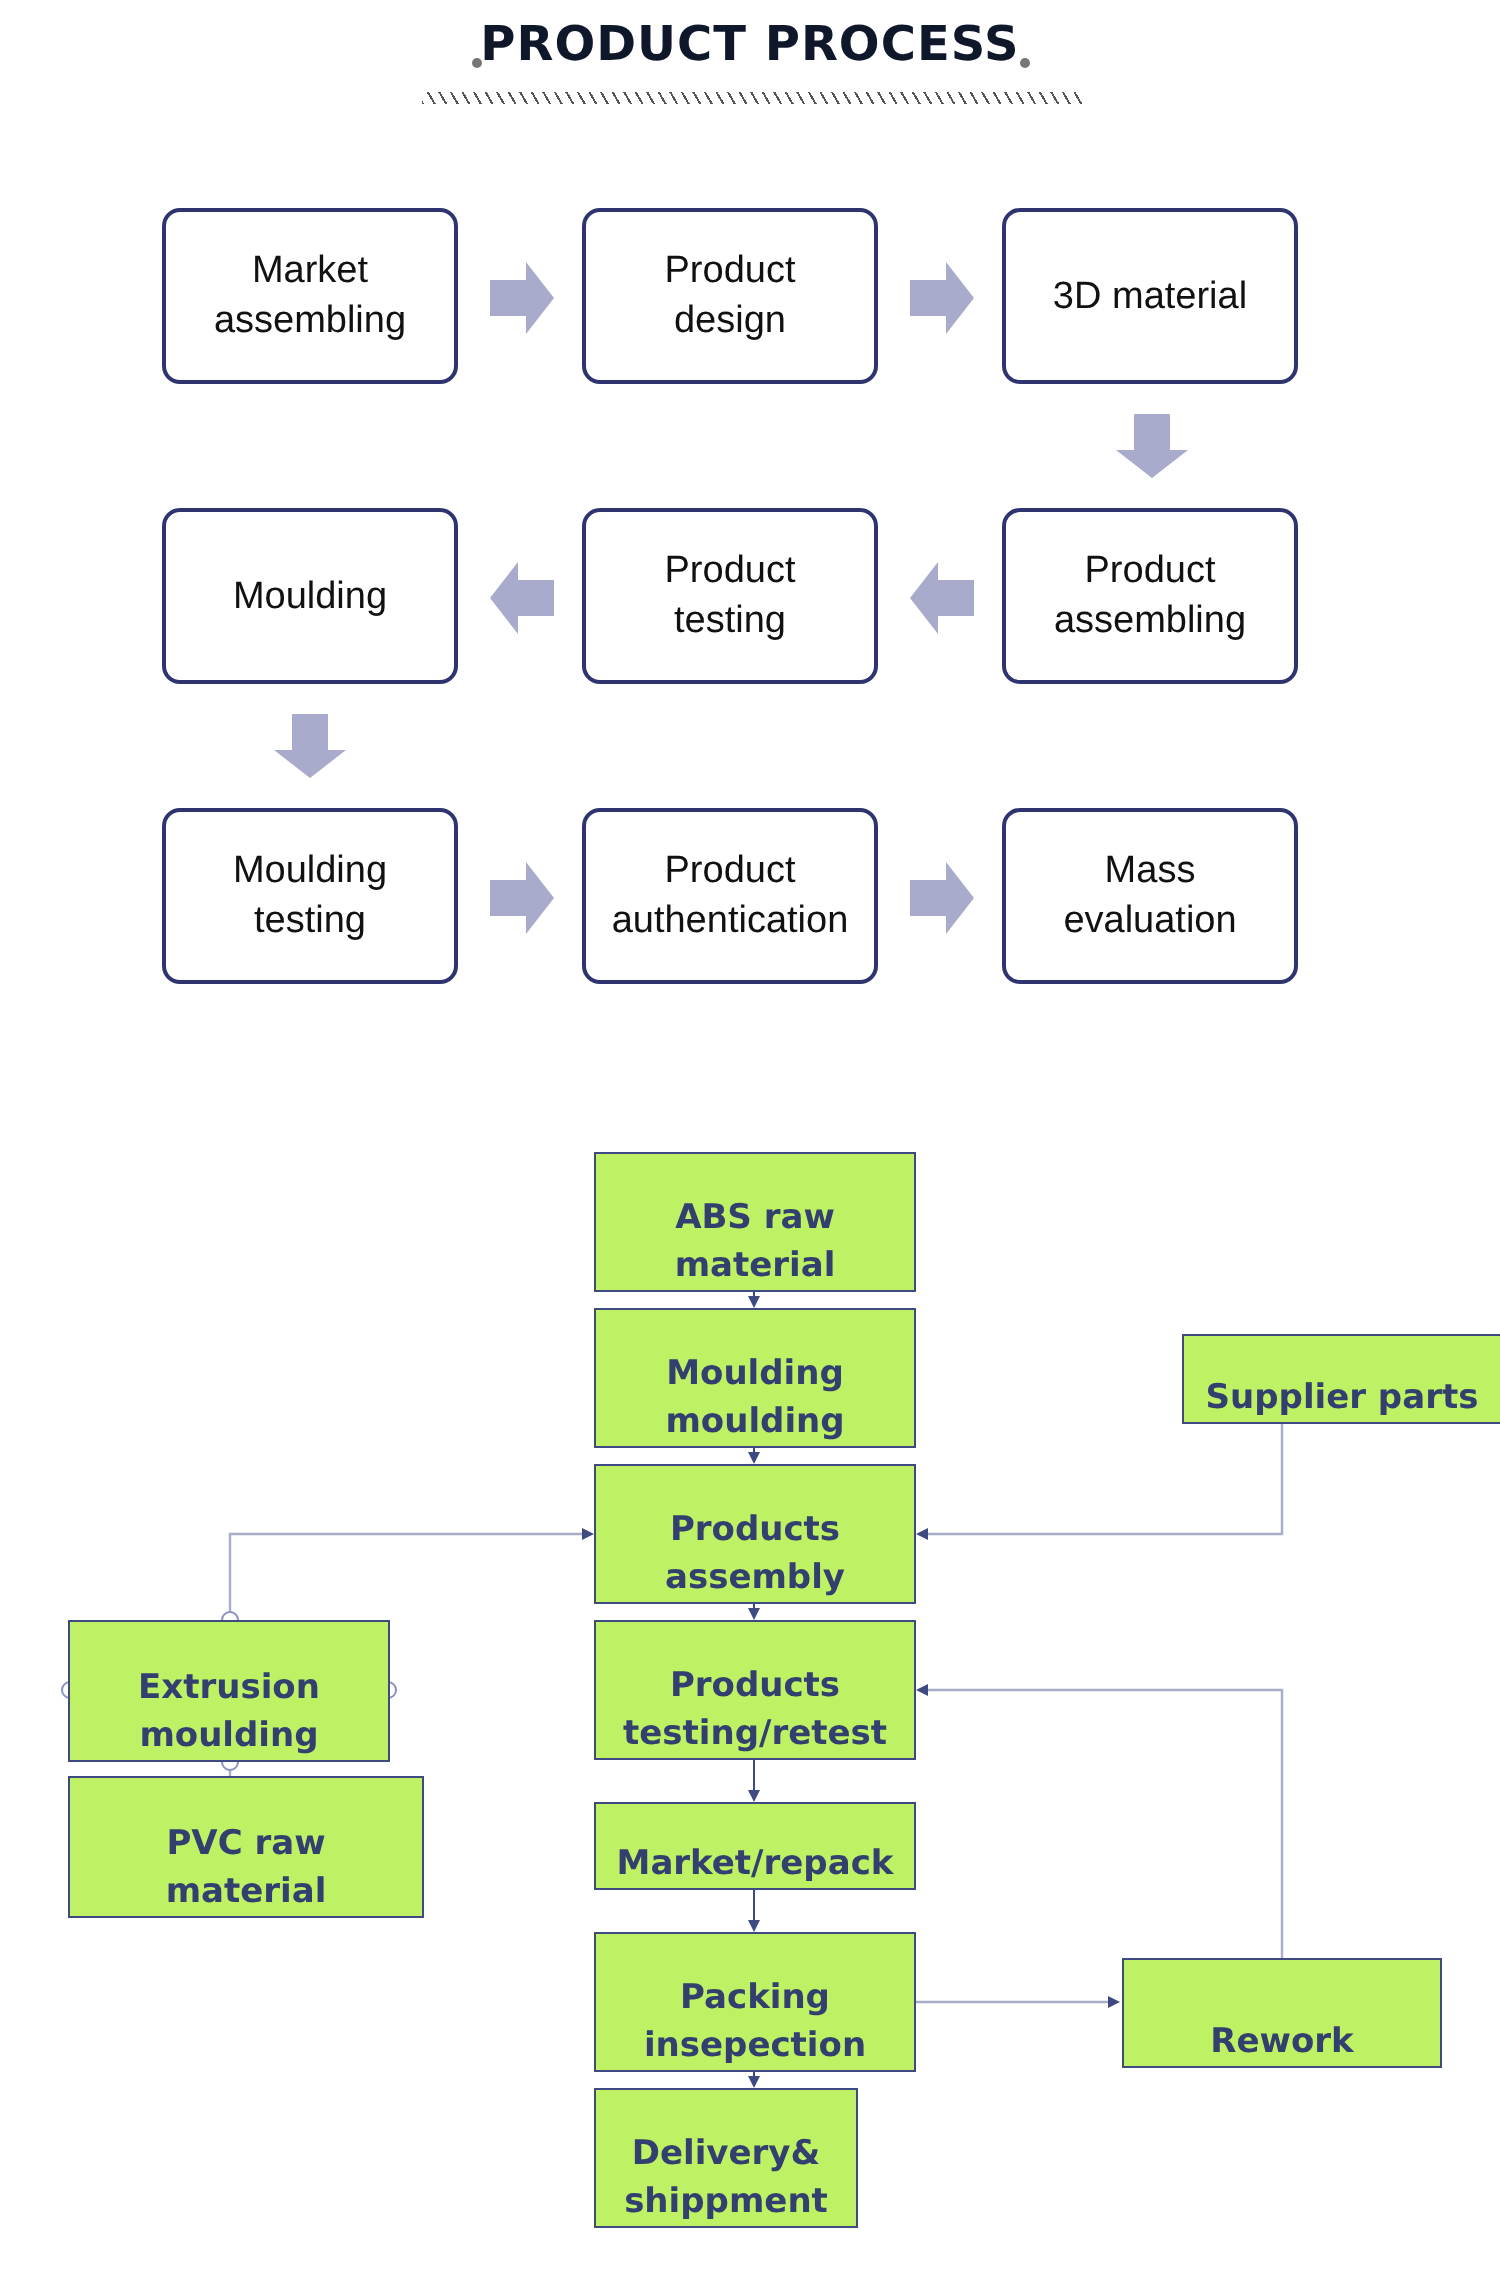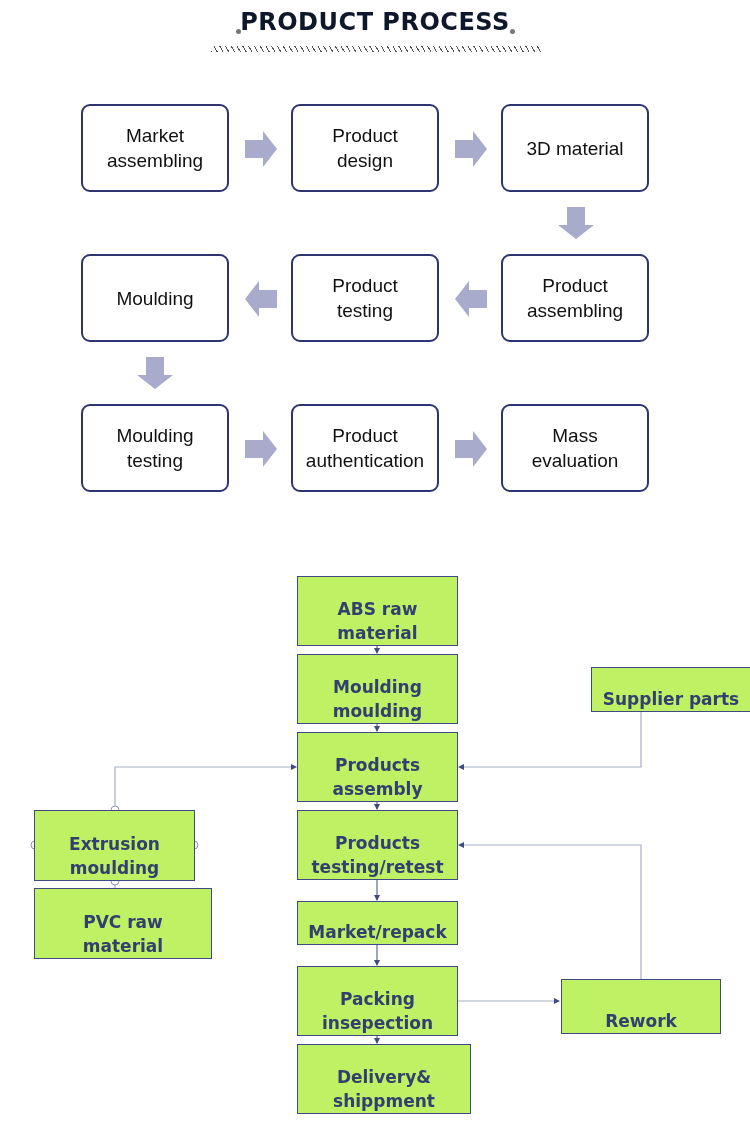--- a/index.html
+++ b/index.html
@@ -142,21 +142,21 @@
     <span style="white-space:pre-line">Products
 testing/retest</span>
   </div>
 <div class="fbox" style="left:297px;top:901px;width:161px;height:44px">
     <span style="white-space:pre-line">Market/repack</span>
   </div>
 <div class="fbox" style="left:297px;top:966px;width:161px;height:70px">
     <span style="white-space:pre-line">Packing
 insepection</span>
   </div>
-<div class="fbox" style="left:297px;top:1044px;width:174px;height:70px">
+<div class="fbox" style="left:297px;top:1044px;width:132px;height:70px">
     <span style="white-space:pre-line">Delivery&amp;
 shippment</span>
   </div>
 
 <div class="fbox" style="left:591px;top:667px;width:160px;height:45px">
     <span style="white-space:pre-line">Supplier parts</span>
   </div>
 <div class="fbox" style="left:561px;top:979px;width:160px;height:55px">
     <span style="white-space:pre-line">Rework</span>
   </div>

